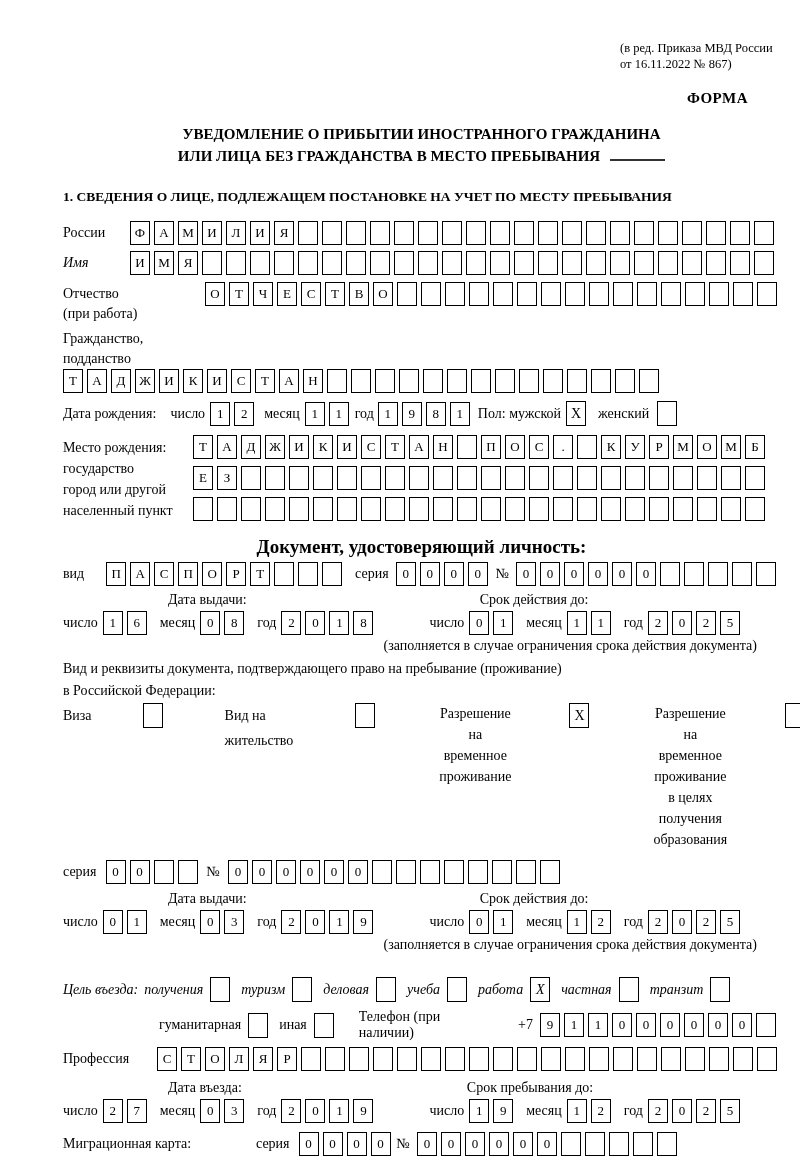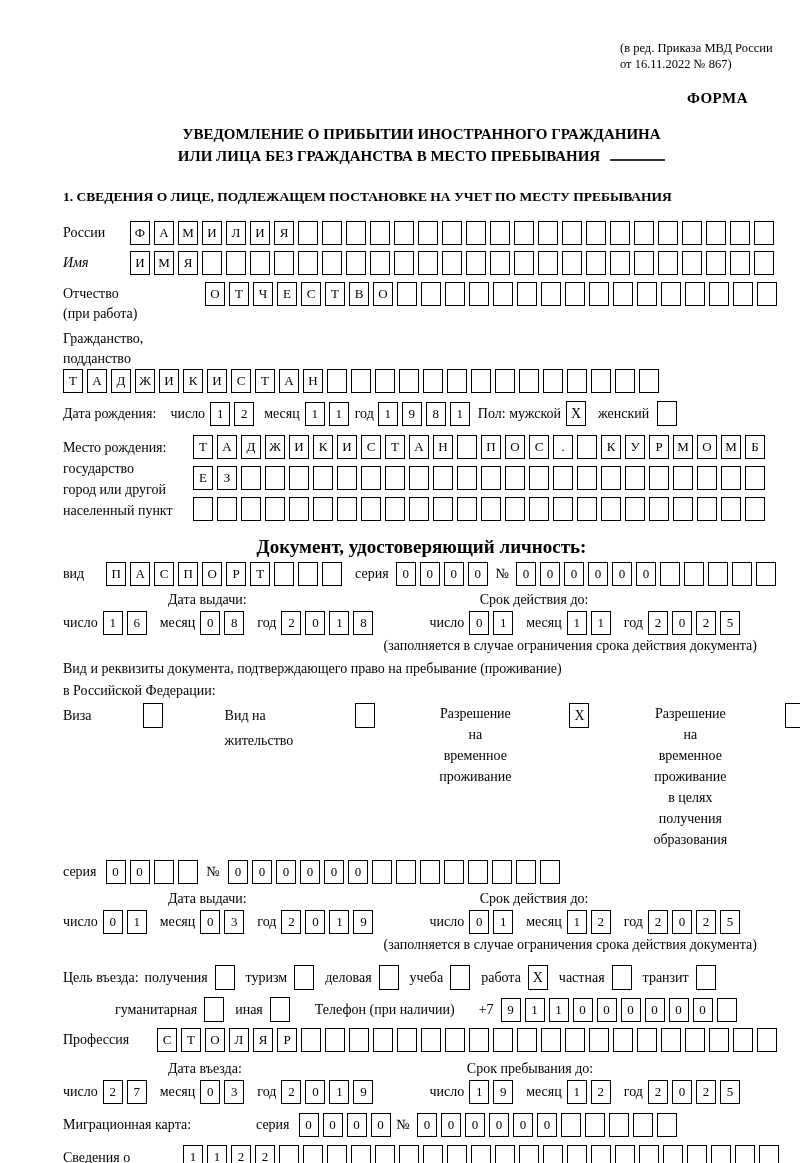--- a/index.html
+++ b/index.html
@@ -492,40 +492,40 @@
       <span class="cells">
           <span class="cell">2</span>
           <span class="cell">0</span>
           <span class="cell">2</span>
           <span class="cell">5</span>
         </span>
     </div>
   </div>
   <div class="footnote">(заполняется в случае ограничения срока действия документа)</div>
 
-  <div class="purpose-row" style="margin-top:12px;">
+  <div class="purpose-row" style="margin-top:24px;font-style:italic;">
     <span style="margin-right:6px;">Цель въезда:</span>
     <span>получения</span>
     <span class="cb"></span>
     <span>туризм</span>
     <span class="cb"></span>
     <span>деловая</span>
     <span class="cb"></span>
     <span>учеба</span>
     <span class="cb"></span>
     <span>работа</span>
     <span class="cb">X</span>
     <span>частная</span>
     <span class="cb"></span>
     <span>транзит</span>
     <span class="cb"></span>
   </div>
 
   <div class="purpose-row" style="margin-top:7px;">
-    <span style="margin-left:52px;">гуманитарная</span>
+    <span style="margin-left:96px;">гуманитарная</span>
     <span class="cb"></span>
     <span>иная</span>
     <span class="cb"></span>
     <span style="margin-left:14px;">Телефон (при наличии)</span>
     <span style="margin-left:24px; margin-right:7px;">+7</span>
     <span class="cells">
         <span class="cell">9</span>
         <span class="cell">1</span>
         <span class="cell">1</span>
         <span class="cell">0</span>

